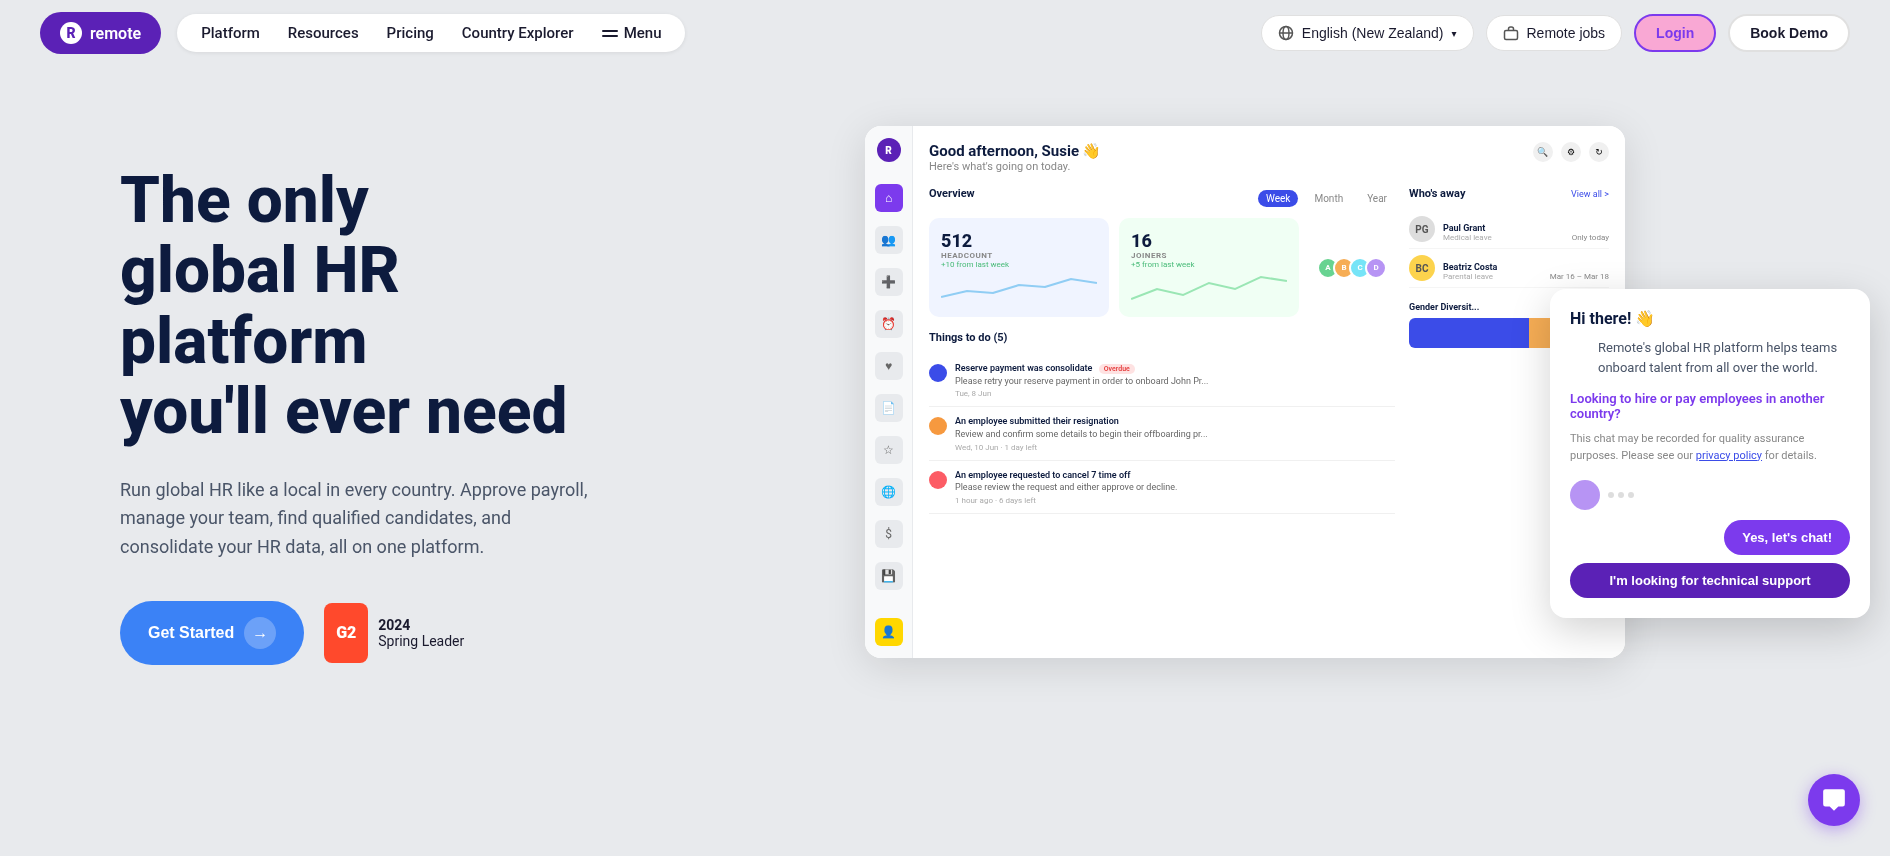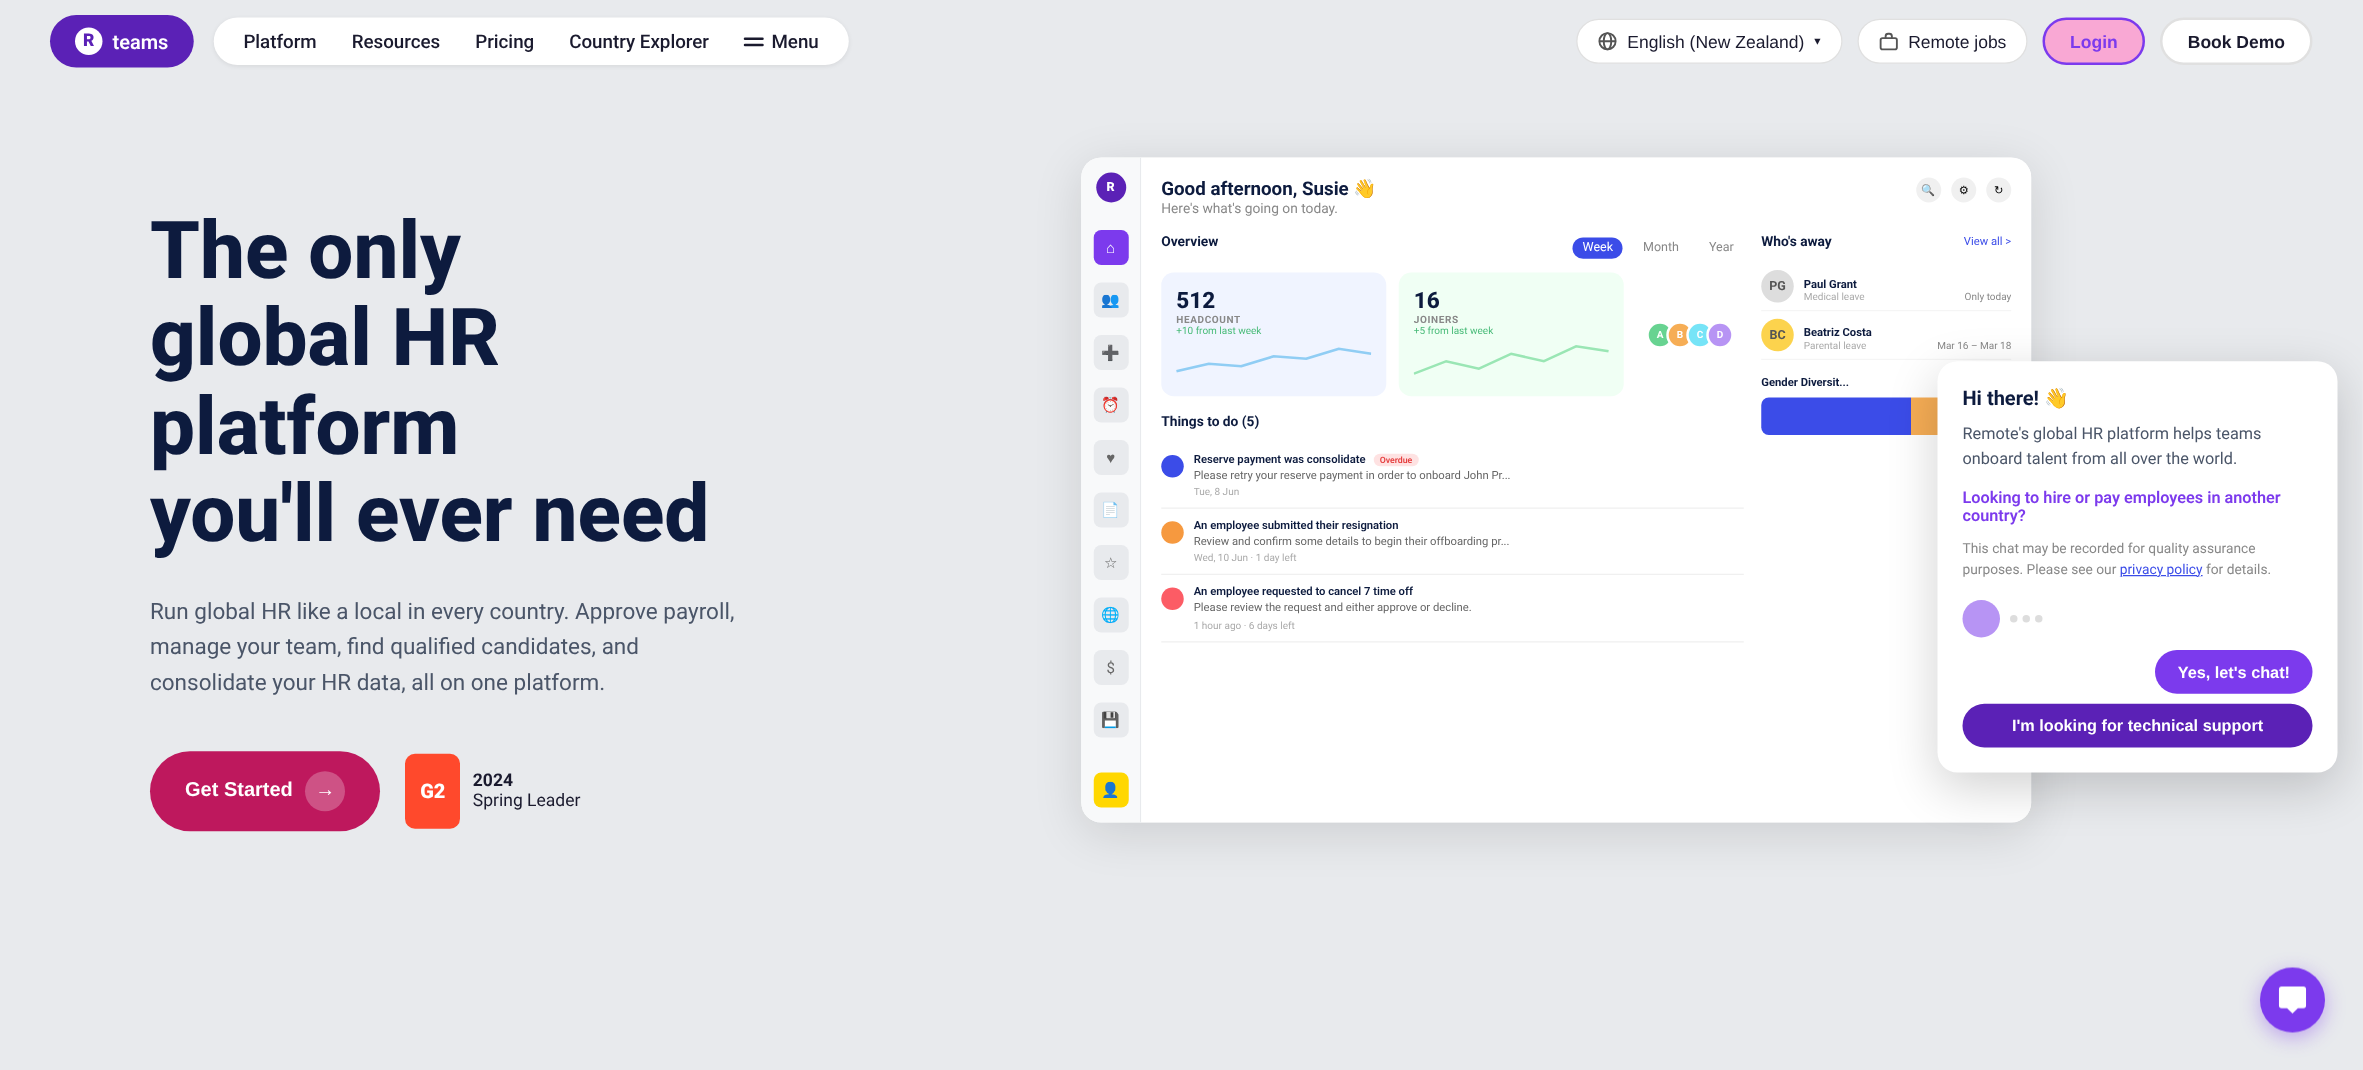--- a/index.html
+++ b/index.html
@@ -167,21 +167,21 @@
     .hero-actions {
       display: flex;
       align-items: center;
       gap: 20px;
       margin-bottom: 0;
     }
     .get-started-btn {
       display: flex;
       align-items: center;
       gap: 10px;
-      background: #be185d;
+      background: #3b82f6;
       color: white;
       border: none;
       border-radius: 50px;
       padding: 16px 28px;
       font-size: 16px;
       font-weight: 600;
       cursor: pointer;
     }
     .get-started-arrow {
       background: rgba(255,255,255,0.25);
@@ -517,20 +517,21 @@
       font-size: 16px;
       font-weight: 700;
       color: #0d1b3e;
       margin-bottom: 10px;
     }
     .chat-body-text {
       font-size: 13px;
       color: #4a5568;
       line-height: 1.5;
       margin-bottom: 14px;
+      margin-left: 28px;
     }
     .chat-question {
       font-size: 13px;
       font-weight: 600;
       color: #7c3aed;
       margin-bottom: 10px;
     }
     .chat-disclaimer {
       font-size: 11px;
       color: #888;
@@ -617,21 +618,21 @@
       fill: white;
     }
   </style>
 </head>
 <body>
 
 <nav class="navbar">
   <div class="nav-left">
     <div class="logo">
       <div class="logo-r">R</div>
-      <span class="logo-text">teams</span>
+      <span class="logo-text">remote</span>
     </div>
     <div class="nav-pill">
       <a class="nav-link">Platform</a>
       <a class="nav-link">Resources</a>
       <a class="nav-link">Pricing</a>
       <a class="nav-link">Country Explorer</a>
       <div class="nav-menu">
         <div class="menu-icon">
           <span></span>
             <span></span>

